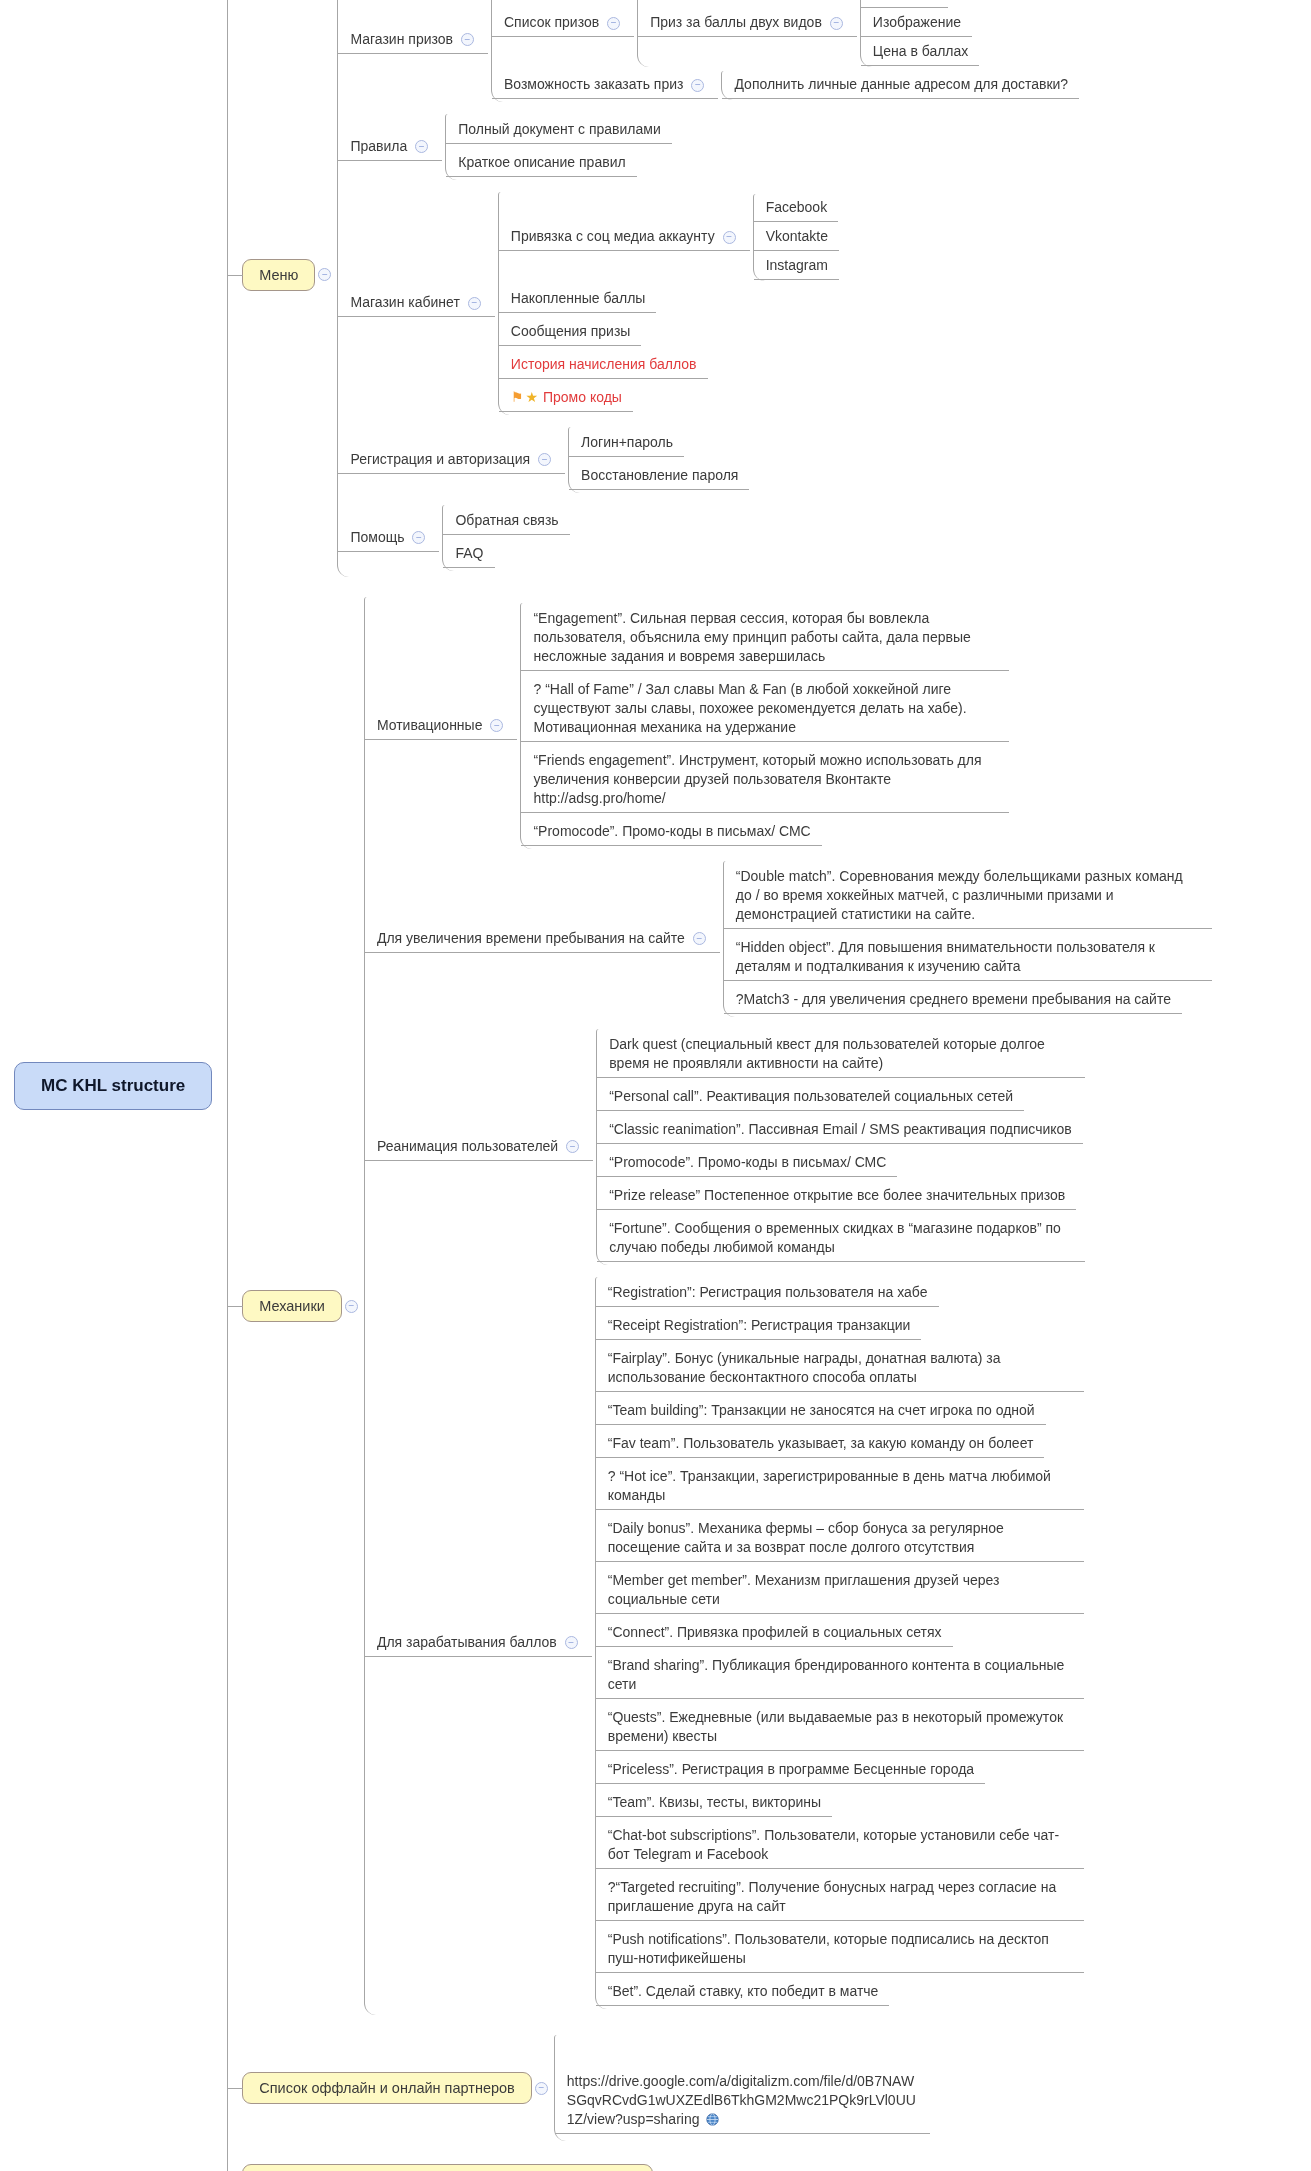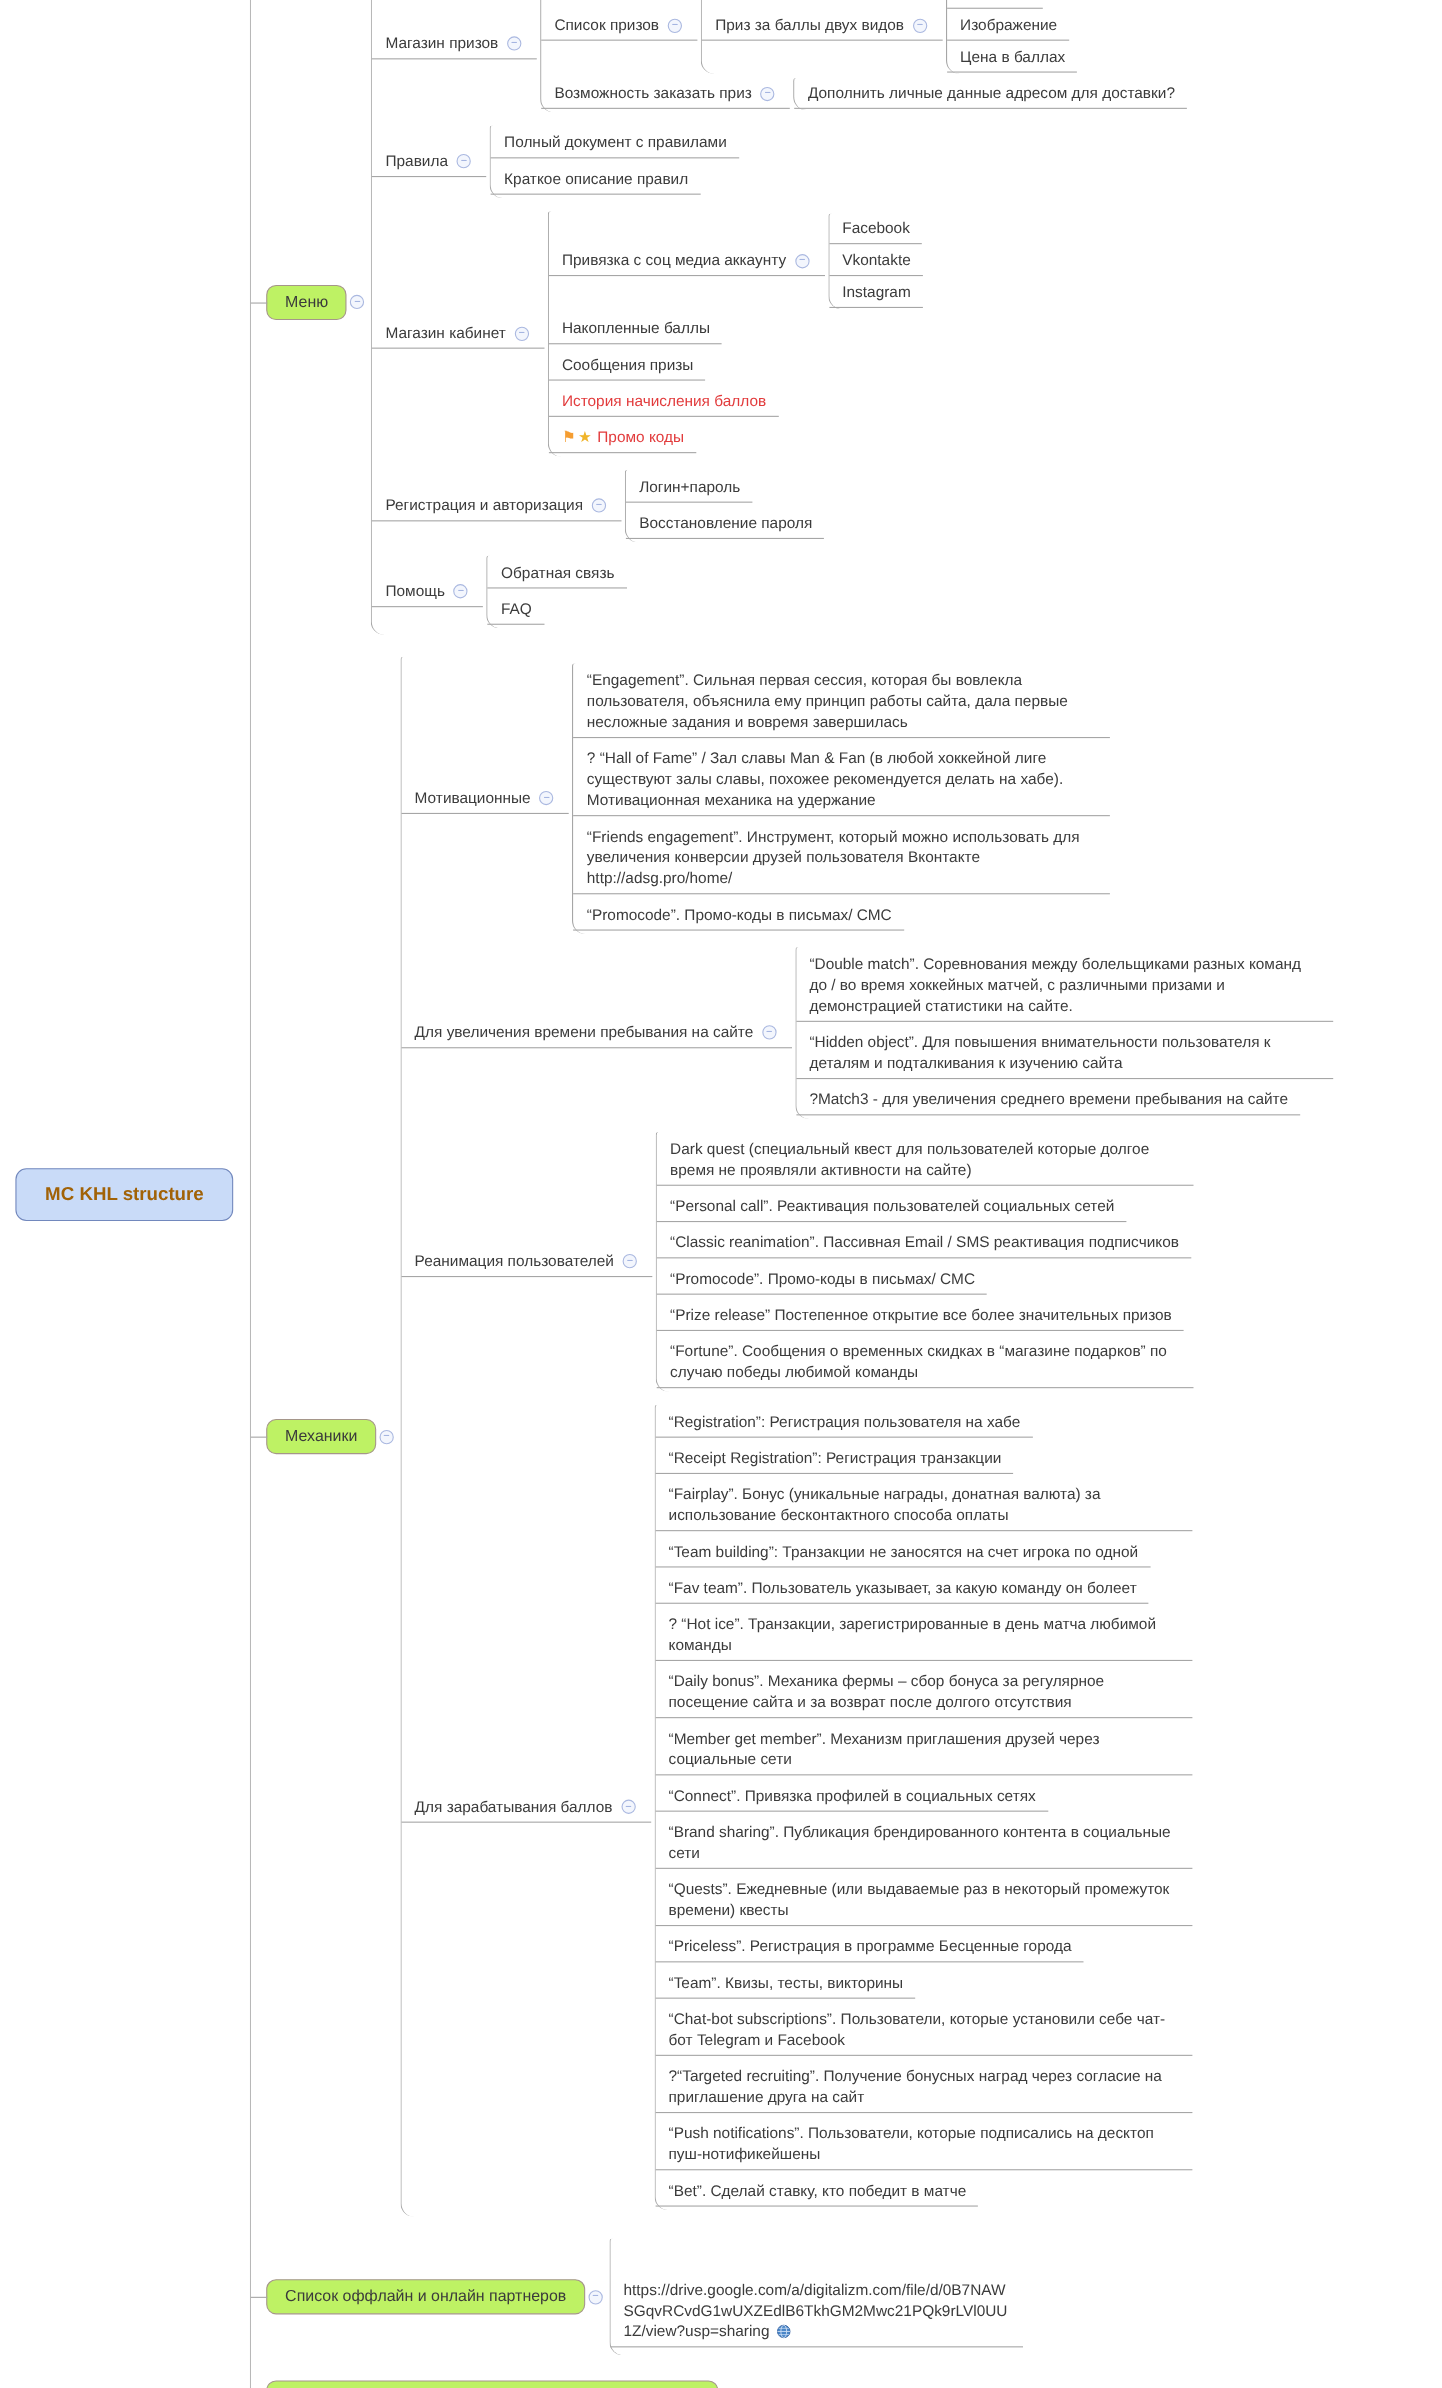--- a/index.html
+++ b/index.html
@@ -28,31 +28,31 @@
   .n-leaf{
     font-size:14px;line-height:19px;
     padding:3px 11px 4px 12px;margin:1px 0;
     border-bottom:1px solid #a6a6a6;
     white-space:nowrap;
   }
   .wide{white-space:normal;max-width:465px;}
   .url{max-width:352px;word-break:break-all;margin-top:28px;}
   .red-text{color:#e23b3c;text-align:right;}
   .n-box{
-    font-size:14.5px;background:#bef264;
+    font-size:14.5px;background:#fef9c3;
     border:1px solid #a5968a;border-radius:9px;
     padding:7px 16px;margin:3px 0 3px 14px;
     white-space:nowrap;
   }
   .n-box::before{
     content:"";position:absolute;left:-15px;top:50%;
     width:15px;height:1px;background:#a6a6a6;
   }
   .n-root{
-    font-size:17px;font-weight:bold;color:#a16207;
+    font-size:17px;font-weight:bold;color:#0f172a;
     background:#c9dbf8;border:1.5px solid #7288bd;border-radius:10px;
     padding:13px 26px;margin-right:12px;white-space:nowrap;
   }
   .collapse{
     display:inline-flex;align-items:center;justify-content:center;
     width:13px;height:13px;box-sizing:border-box;
     border:1px solid #aab8e0;background:#f3f6fd;border-radius:50%;
     color:#8ca0d8;font-size:10px;line-height:1;
     margin:0 3px;flex:0 0 auto;vertical-align:middle;
   }

